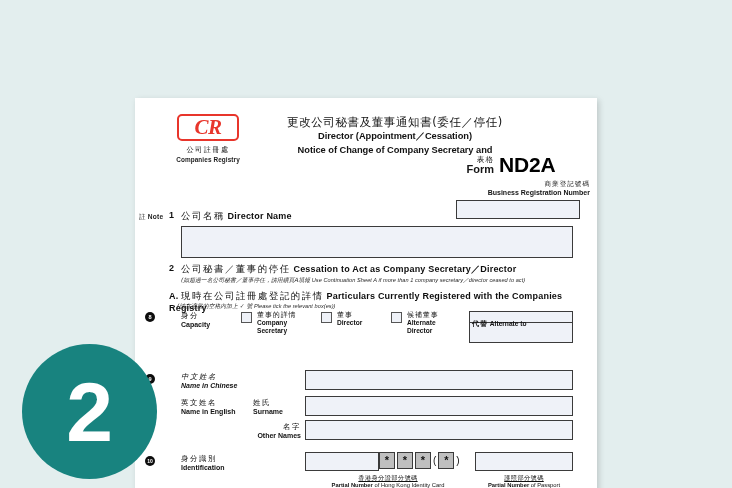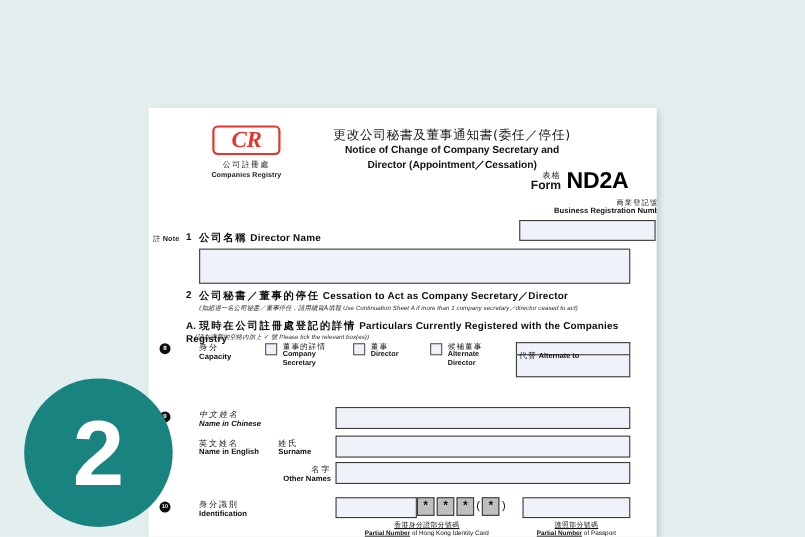--- a/index.html
+++ b/index.html
@@ -35,21 +35,21 @@
 
   .doc-inner {
     position: absolute;
     inset: 0;
     padding: 0;
   }
 
   
   .hdr {
     position: absolute;
-    left: 16px; top: 0; right: 0;
+    left: 0; top: 0; right: 0;
     height: 100px;
   }
 
   .logo-wrap {
     position: absolute;
     left: 30px;
     top: 16px;
     width: 86px;
     text-align: center;
   }
@@ -209,21 +209,20 @@
   .cn { font-family: "DejaVu Sans", sans-serif; }
 
   .sec-head {
     font-size: 9px;
     color: #0e0e0e;
     letter-spacing: 0.2px;
   }
   .sec-head .cn {
     font-size: 9.4px;
     letter-spacing: 1.6px;
-    font-weight: bold;
   }
   .sec-head .en { font-weight: bold; }
 
   .sub-ital {
     font-size: 5.6px;
     font-style: italic;
     color: #2a2a2a;
     letter-spacing: 0.05px;
   }
   .sub-ital .cn { font-size: 5.8px; }
@@ -258,21 +257,21 @@
     color: #111;
   }
   .cap-opt .cn { font-size: 7px; letter-spacing: 0.9px; }
   .cap-opt .en { font-weight: bold; }
 
   .alt-box-label {
     font-size: 6.6px;
     color: #111;
     line-height: 8px;
   }
-  .alt-box-label .cn { font-size: 7px; letter-spacing: 1px; }
+  .alt-box-label .cn { font-size: 7px; letter-spacing: 1px; font-weight: bold; }
   .alt-box-label .en { font-weight: bold; }
 
   .star-cell {
     width: 16px;
     height: 17px;
     background: #bfbfbf;
     border: 1px solid #3b3b3b;
     box-sizing: border-box;
     display: flex;
     align-items: center;
@@ -347,22 +346,22 @@
         <div class="logo-wrap">
           <div class="cr-box">
             <span class="cr-text">CR</span>
           </div>
           <div class="logo-cn cn">公司註冊處</div>
           <div class="logo-en">Companies Registry</div>
         </div>
 
         <div class="title-block">
           <div class="title-cn cn">更改公司秘書及董事通知書(委任／停任)</div>
+          <div class="title-en">Director (Appointment／Cessation)</div>
           <div class="title-en">Notice of Change of Company Secretary and</div>
-          <div class="title-en">Director (Appointment／Cessation)</div>
         </div>
 
         <div class="form-block">
           <div class="form-line">
             <div class="form-lbl-stack">
               <div class="form-lbl-cn cn">表格</div>
               <div class="form-lbl-en">Form</div>
             </div>
             <div class="form-code">ND2A</div>
           </div>

